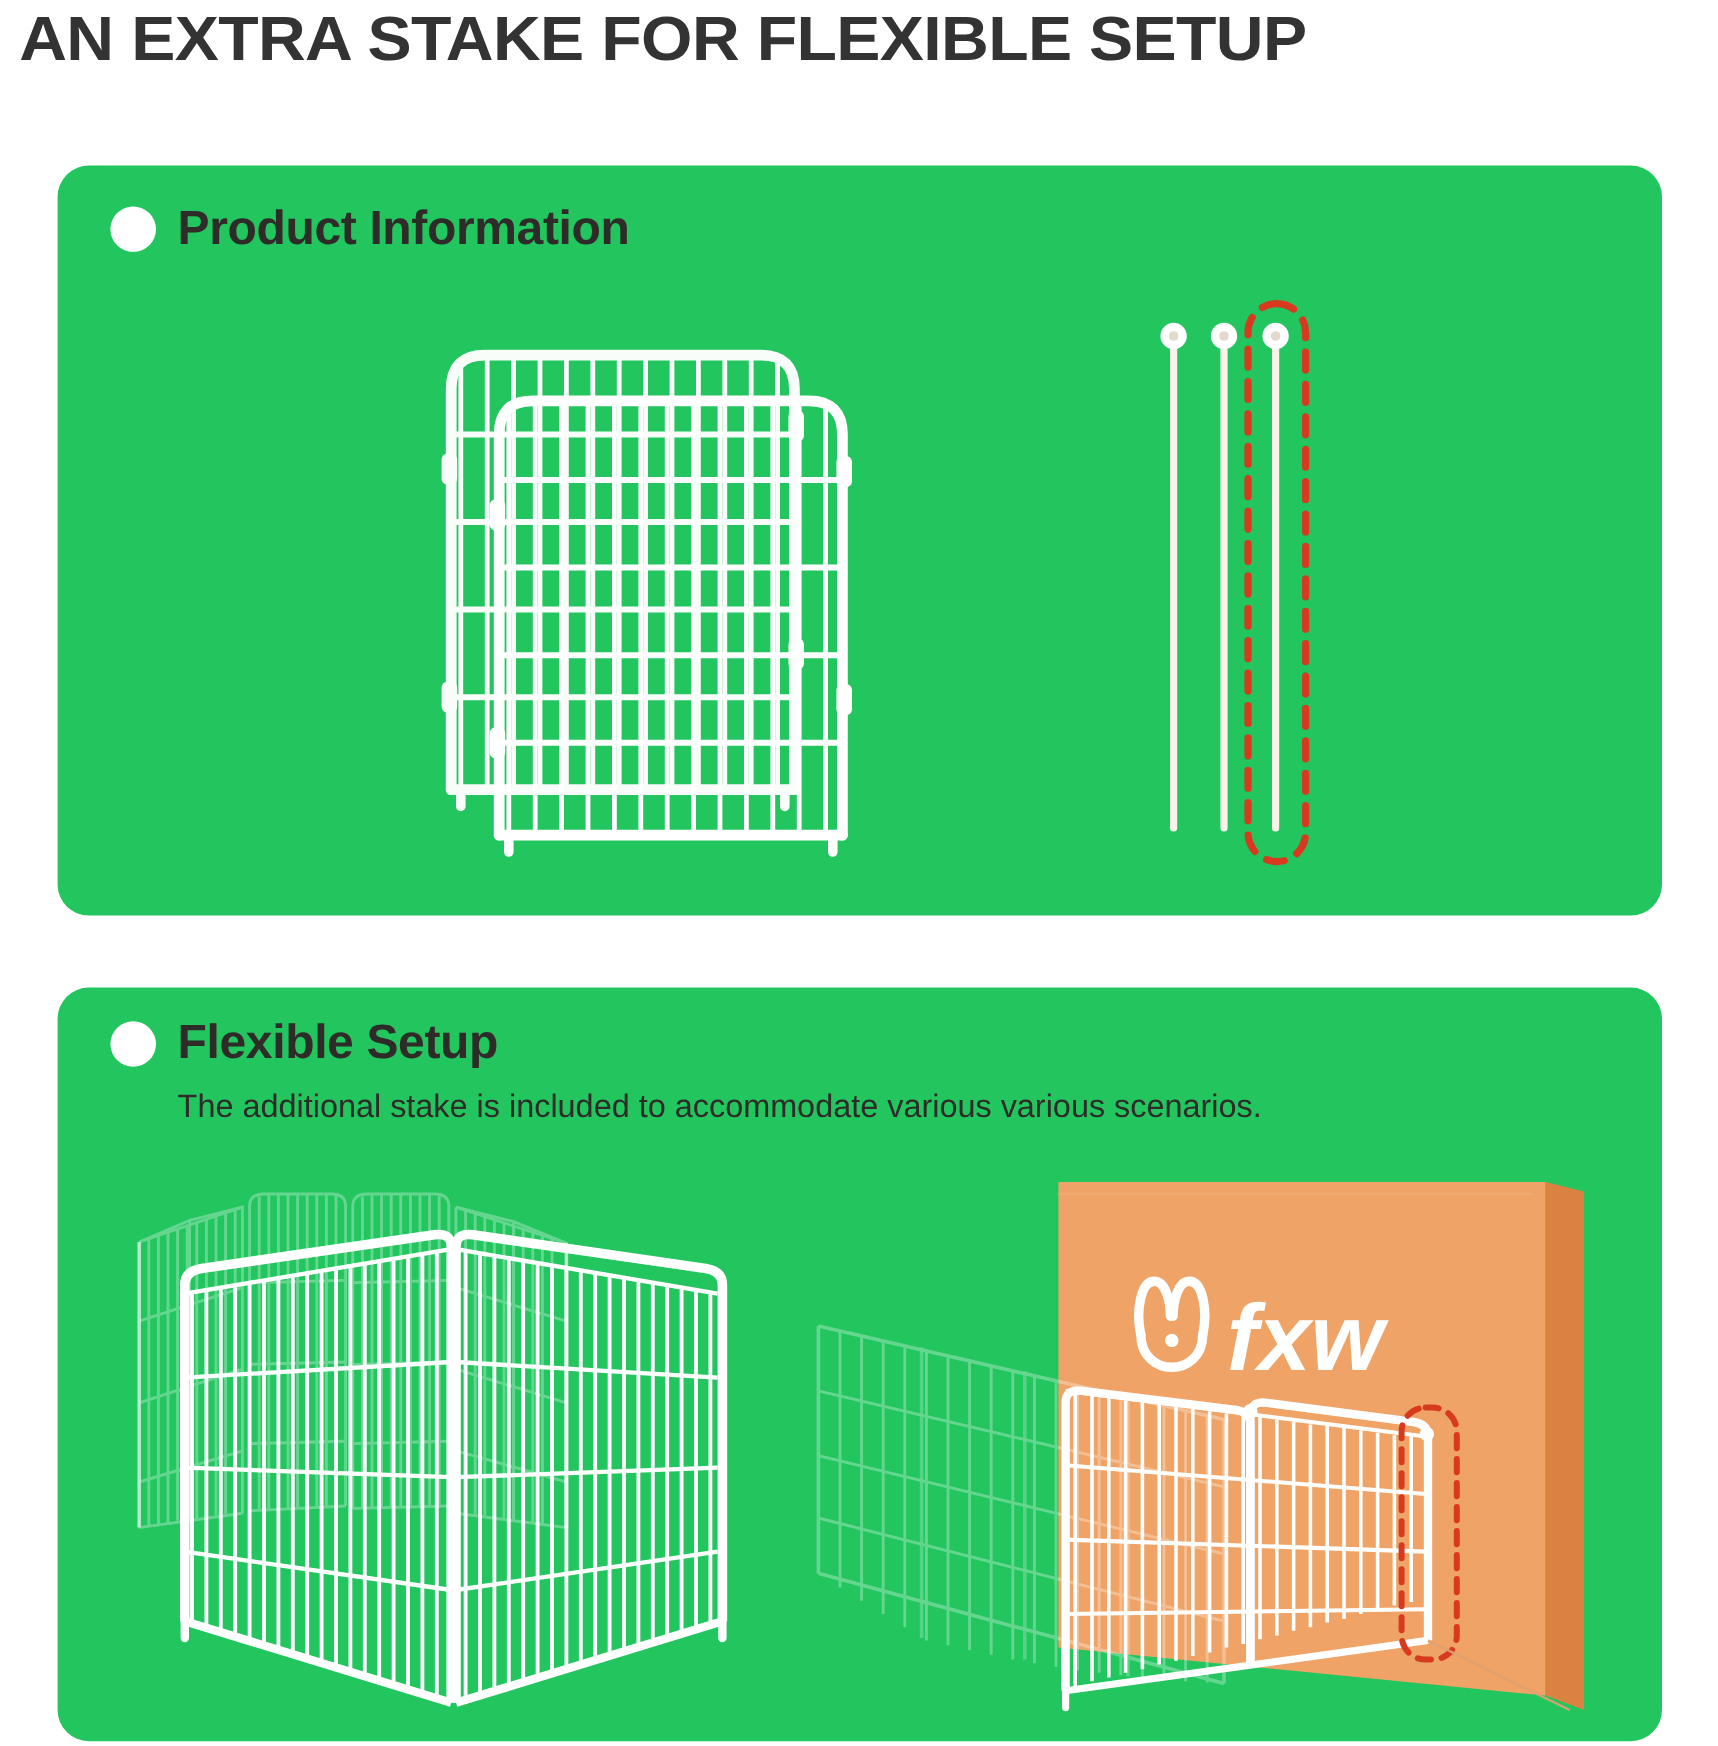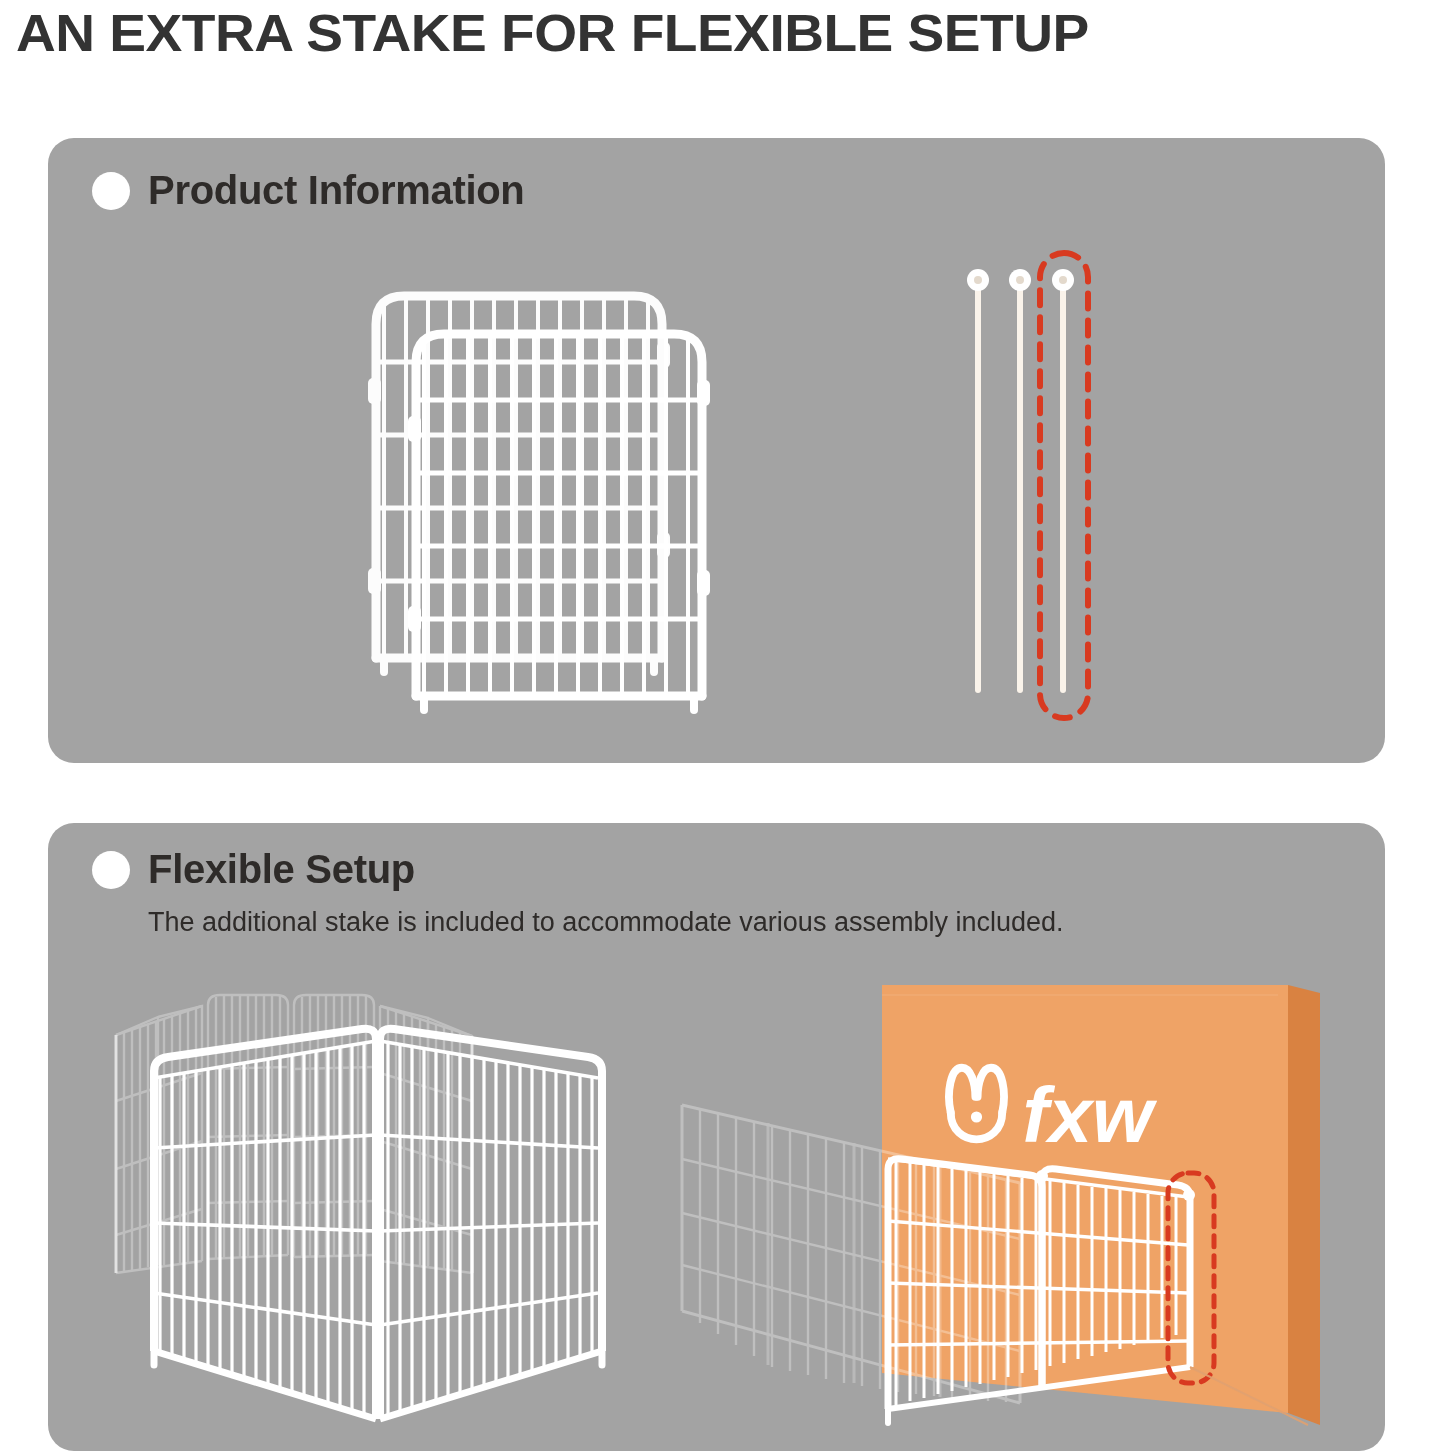--- a/index.html
+++ b/index.html
@@ -16,21 +16,21 @@
     font-size:52px;
     line-height:62px;
     letter-spacing:-0.5px;
     color:#333333;
     transform:scaleX(1.06);
     transform-origin:left center;
     white-space:nowrap;
   }
   .card{
     position:absolute;
-    background:#a3a3a3;
+    background:#22c55e;
     border-radius:26px;
   }
   #card-product{left:48px;top:138px;width:1337px;height:625px;}
   #card-flexible{left:48px;top:823px;width:1337px;height:628px;}
 
   .card-head{position:absolute;display:flex;align-items:center;}
   .bullet{
     width:38px;height:38px;border-radius:50%;
     background:#ffffff;flex:0 0 auto;
   }
@@ -145,21 +145,21 @@
     </svg>
   </div>
 </div>
 
 <div class="card" id="card-flexible">
 
   <div class="card-head" id="head-flexible">
     <div class="bullet"></div>
     <div class="card-title">Flexible Setup</div>
   </div>
-  <div class="card-sub">The additional stake is included to accommodate various assembly included.</div>
+  <div class="card-sub">The additional stake is included to accommodate various various scenarios.</div>
 
   <div class="art" id="art-octagon">
     <svg width="570" height="460" viewBox="0 0 570 460">
       <defs>
 
         <g id="unit">
           <rect x="0" y="0" width="100" height="100" fill="none"></rect>
         </g>
       </defs>
 

